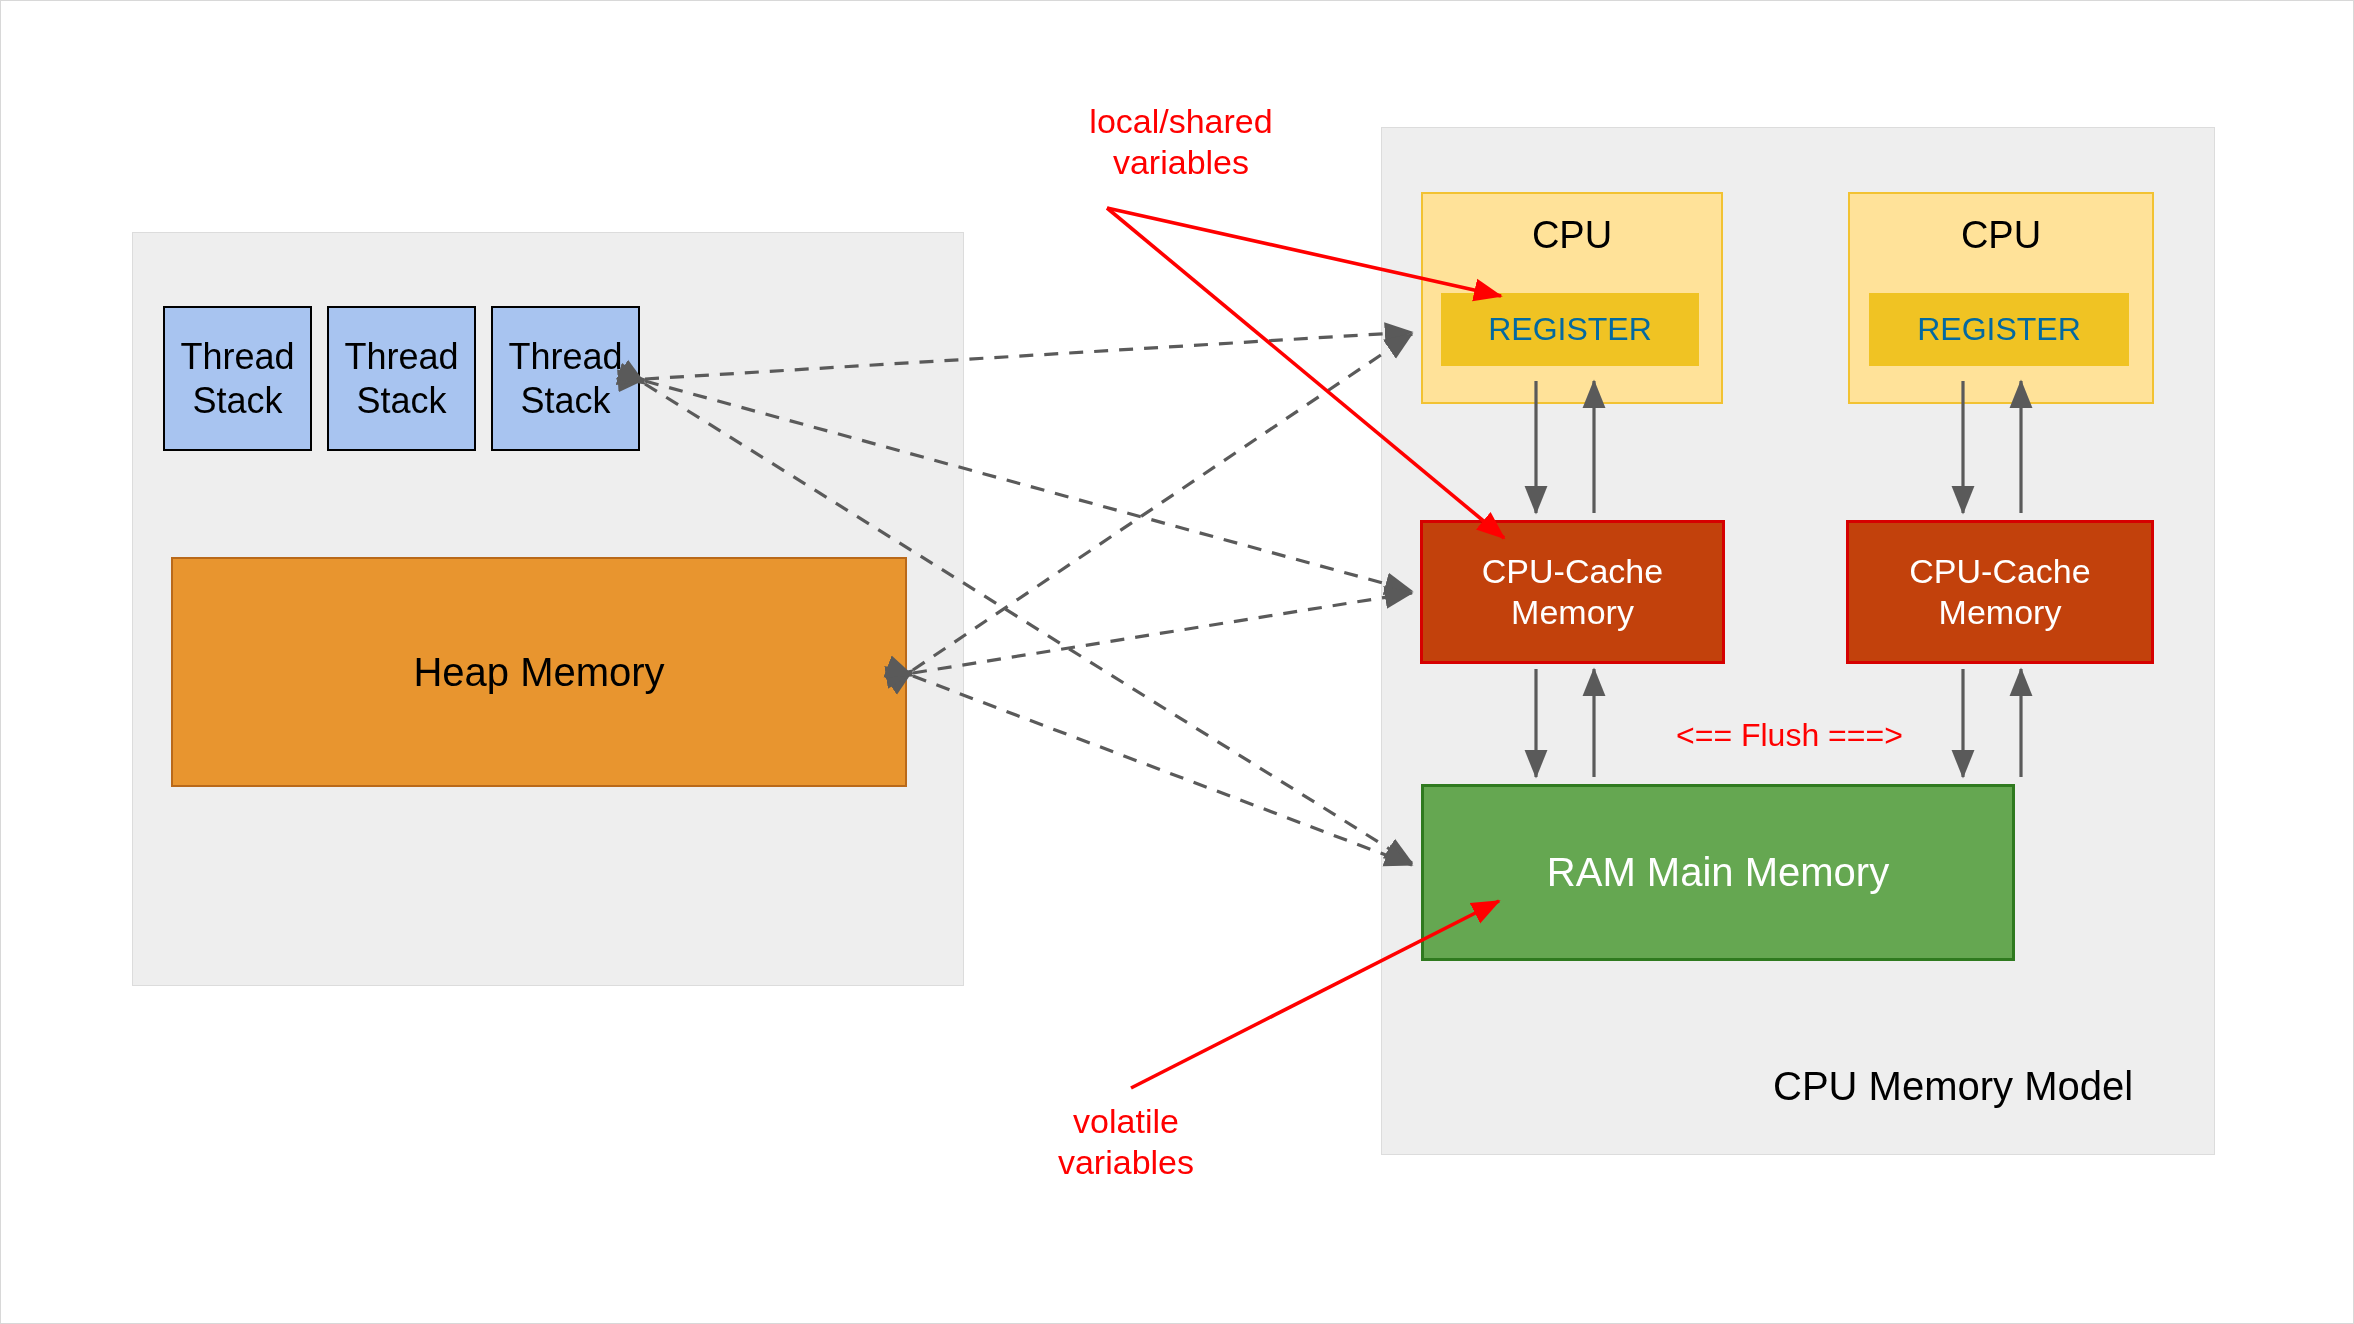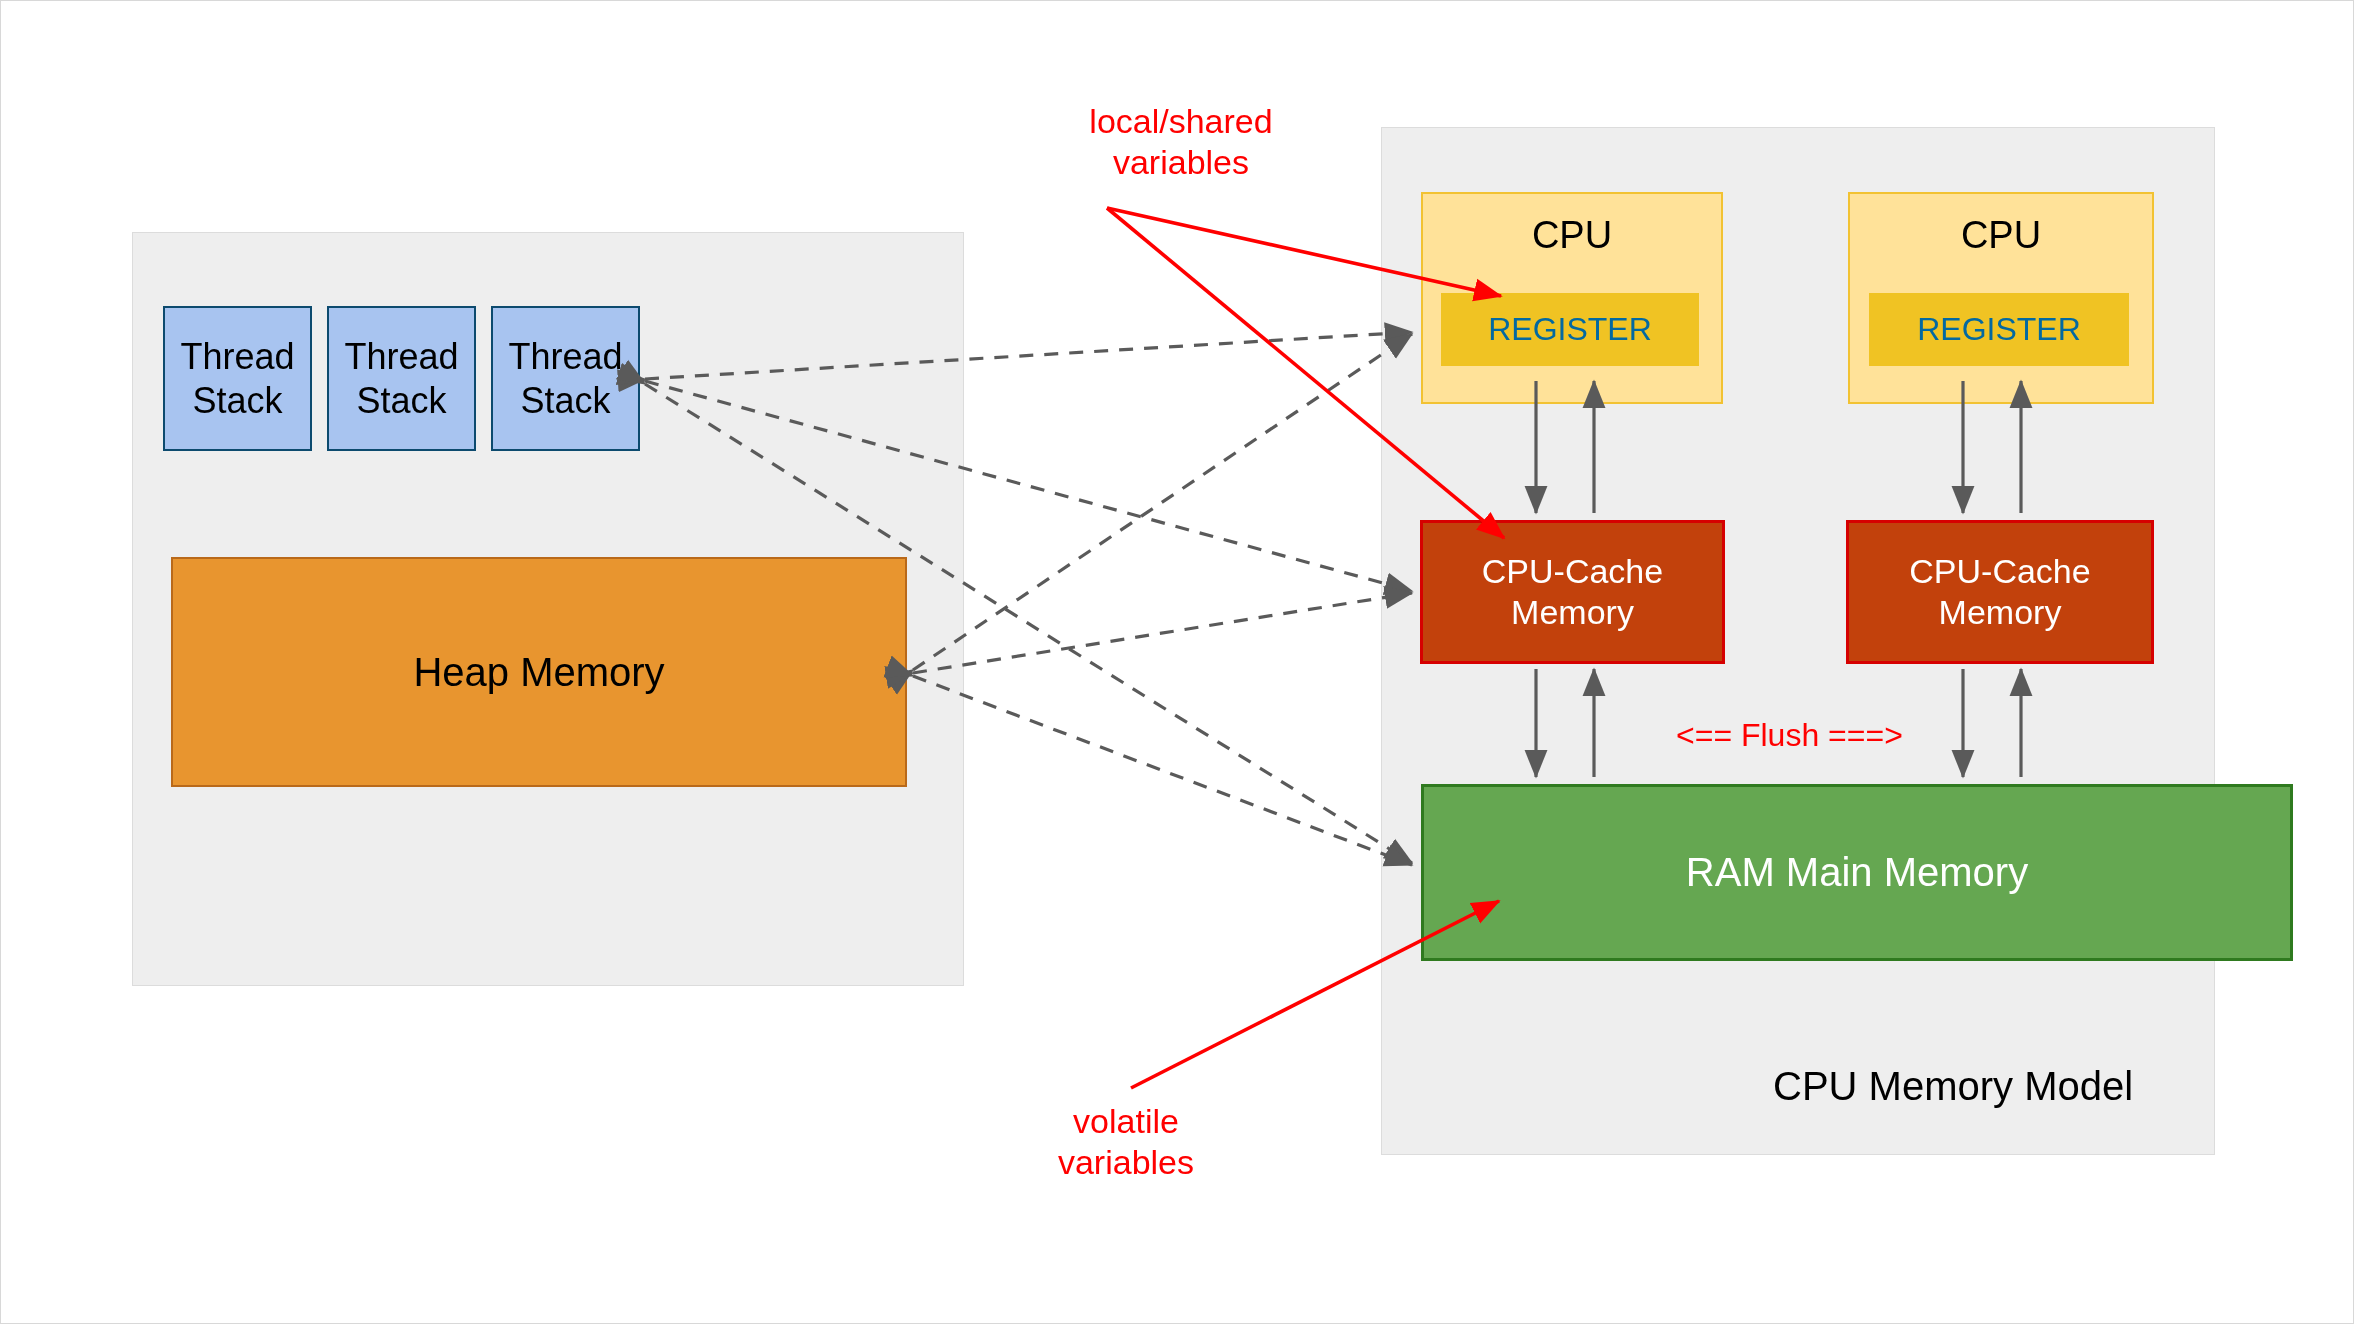--- a/index.html
+++ b/index.html
@@ -29,21 +29,21 @@
     position:absolute;
     box-sizing:border-box;
     display:flex;
     align-items:center;
     justify-content:center;
     text-align:center;
   }
   .node span{display:block;}
   .thread-stack{
     background:#a8c4f0;
-    border:2px solid #0c4a6e;
+    border:2px solid #000000;
     color:#000000;
     font-size:36px;
     line-height:1.22;
   }
   .heap{
     background:#e8952f;
     border:2px solid #b9691a;
     color:#000000;
     font-size:40px;
   }
@@ -144,21 +144,21 @@
       </span>
   </div>
 
   <div class="node cache" style="left:1845px;top:519px;width:308px;height:144px;">
     <span>
         <span style="display: block;">CPU-Cache</span>
         <span style="display: block;">Memory</span>
       </span>
   </div>
 
-  <div class="node ram" style="left:1420px;top:783px;width:872px;height:177px;">
+  <div class="node ram" style="left:1420px;top:783px;width:594px;height:177px;">
     <span>RAM Main Memory</span>
   </div>
 
   <div class="annot flush" style="left:1675px;top:715px;">&lt;== Flush ===&gt;</div>
 
   <div class="panel-label" style="left:1772px;top:1063px;">CPU Memory Model</div>
 
   <div class="annot" style="left:1005px;top:100px;width:350px;">local/shared
 variables</div>
 

